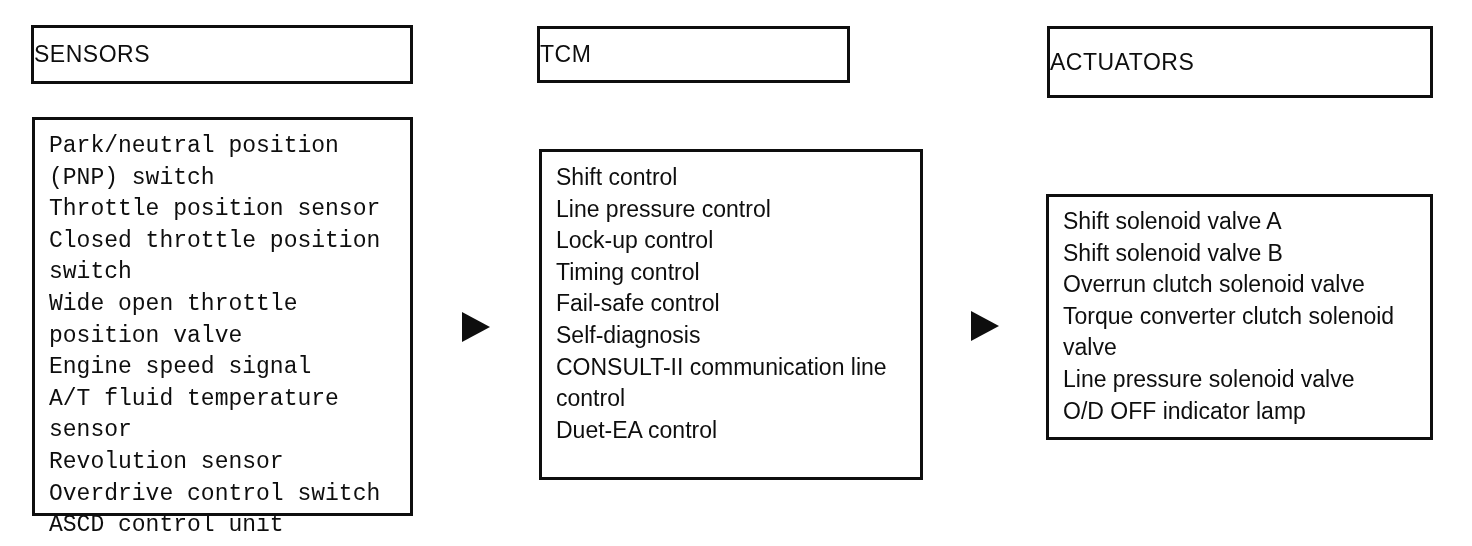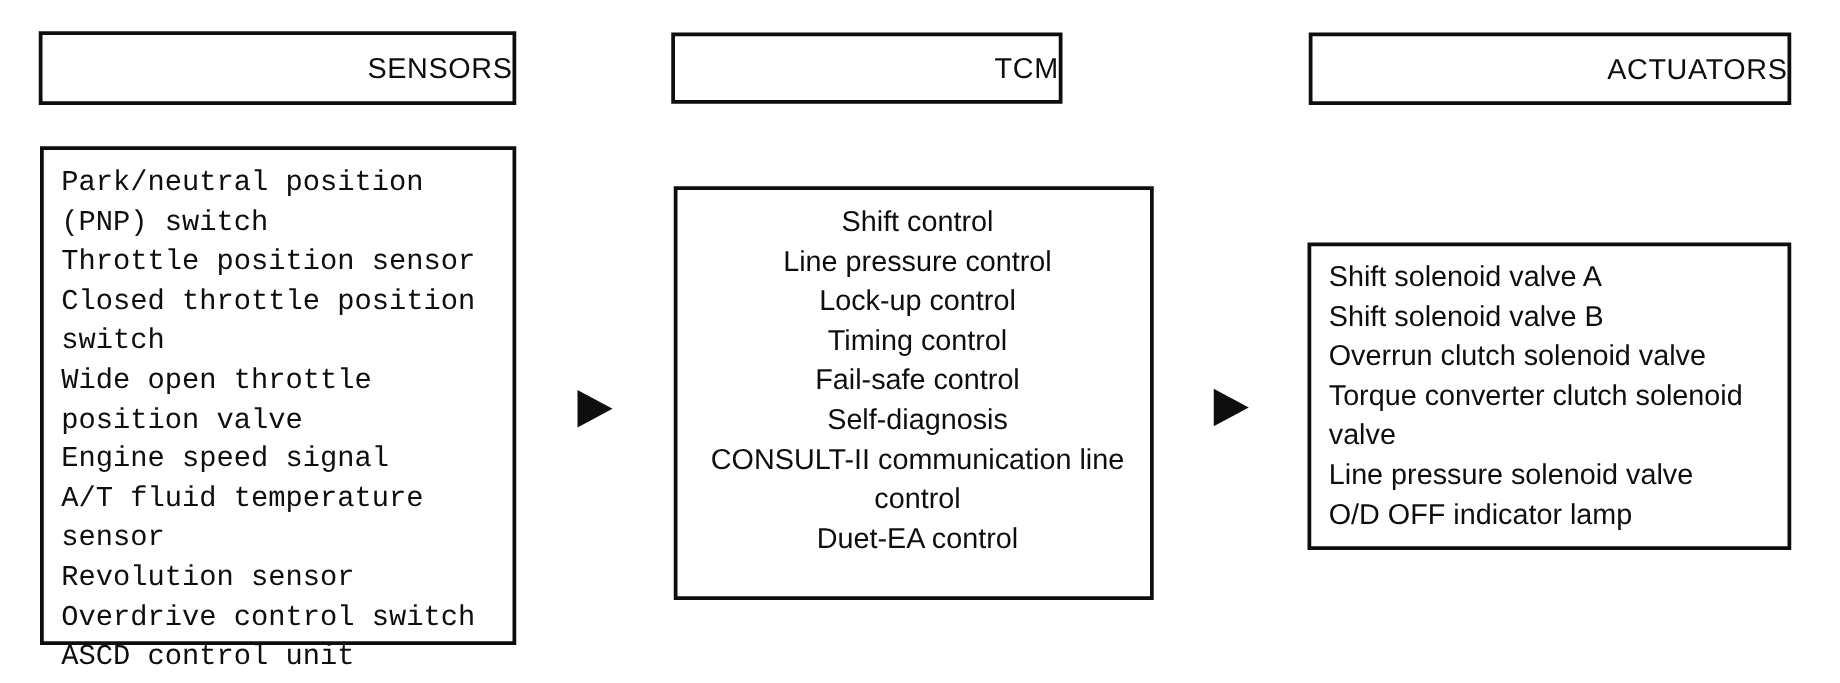--- a/index.html
+++ b/index.html
@@ -18,33 +18,33 @@
   }
   .box {
     position: absolute;
     box-sizing: border-box;
     border: 3px solid var(--ink, #0e0e0e);
     background: var(--paper, #ffffff);
   }
   .hdr {
     display: flex;
     align-items: center;
-    justify-content: flex-end;
+    justify-content: flex-start;
     font-size: 23px;
     letter-spacing: 0.5px;
   }
   .lst {
     font-size: 23px;
     line-height: 31.6px;
   }
   #sensors-header   { left: 31px;   top: 25px;  width: 382px; height: 59px; }
   #tcm-header       { left: 537px;  top: 26px;  width: 313px; height: 57px; }
-  #actuators-header { left: 1047px; top: 26px;  width: 386px; height: 58px; }
+  #actuators-header { left: 1047px; top: 26px;  width: 386px; height: 72px; }
   #sensors-list     { left: 32px;   top: 117px; width: 381px; height: 399px; padding: 11px 25px 0 14px; font-family: Liberation Mono, monospace; }
-  #tcm-list         { left: 539px;  top: 149px; width: 384px; height: 331px; padding: 10px 8px 0 14px; text-align: center; }
+  #tcm-list         { left: 539px;  top: 149px; width: 384px; height: 331px; padding: 10px 8px 0 14px; }
   #actuators-list   { left: 1046px; top: 194px; width: 387px; height: 246px; padding: 9px 8px 0 14px; }
   .arrow {
     position: absolute;
     width: 0;
     height: 0;
     border-top: 15px solid transparent;
     border-bottom: 15px solid transparent;
     border-left: 28px solid var(--ink, #0e0e0e);
   }
   #arrow-1 { left: 462px; top: 312px; }

